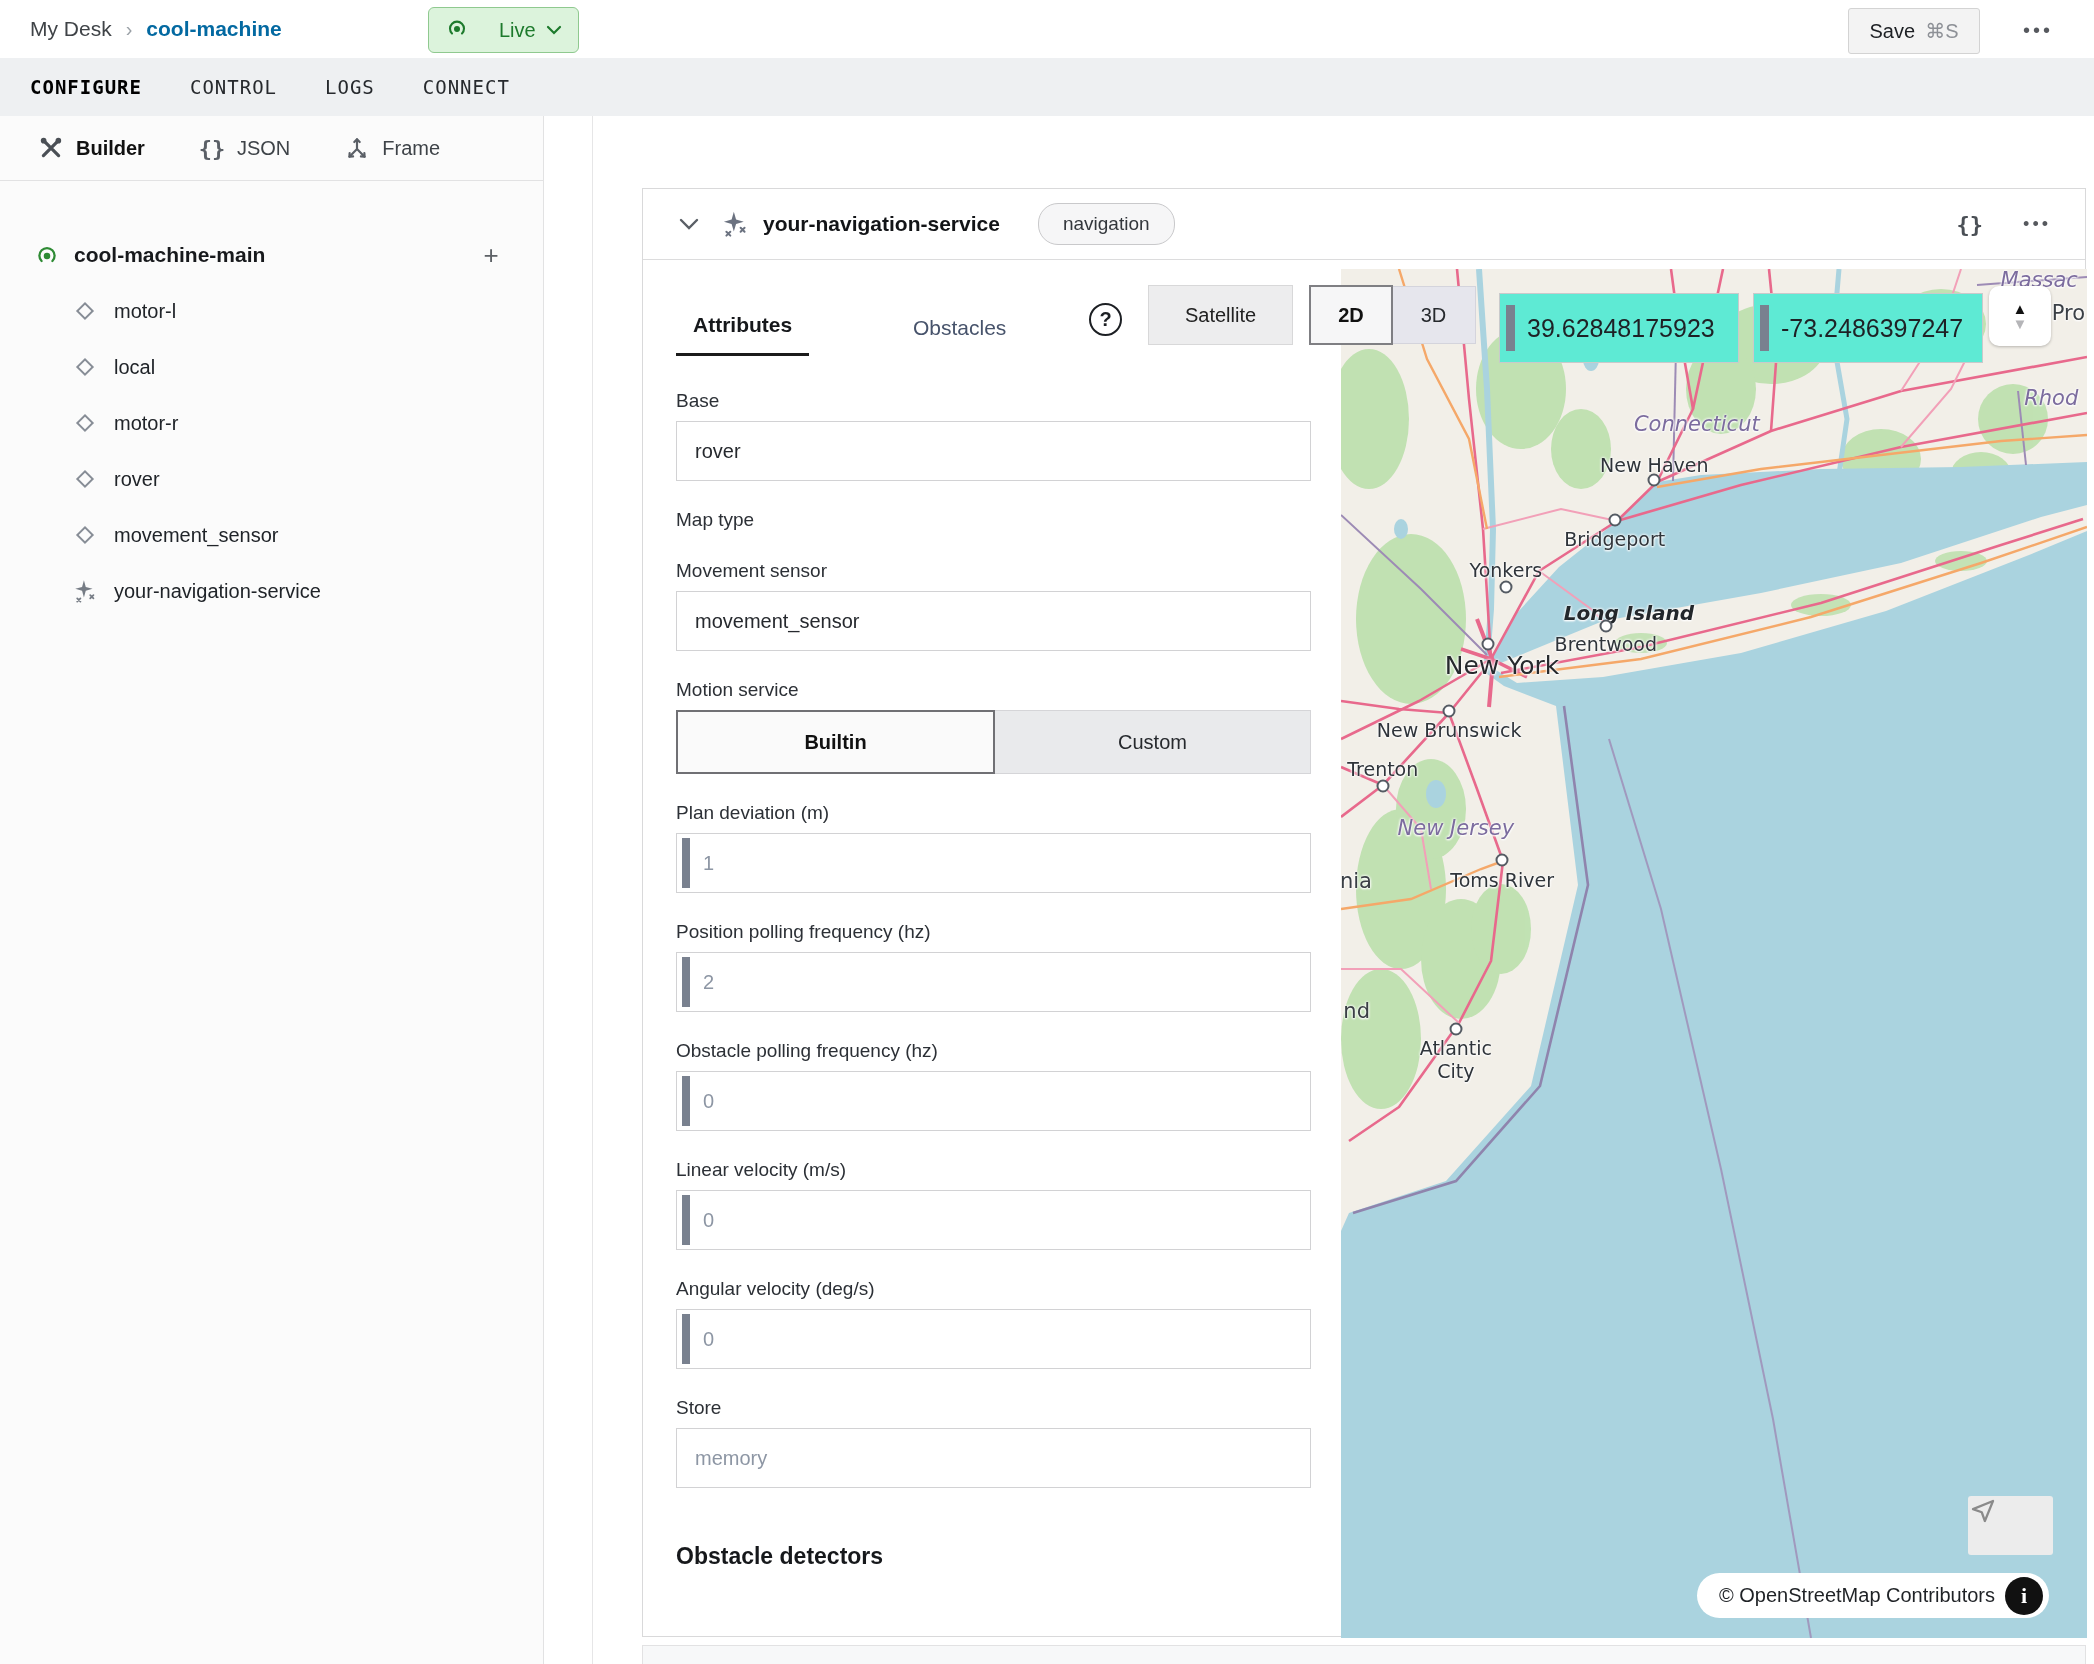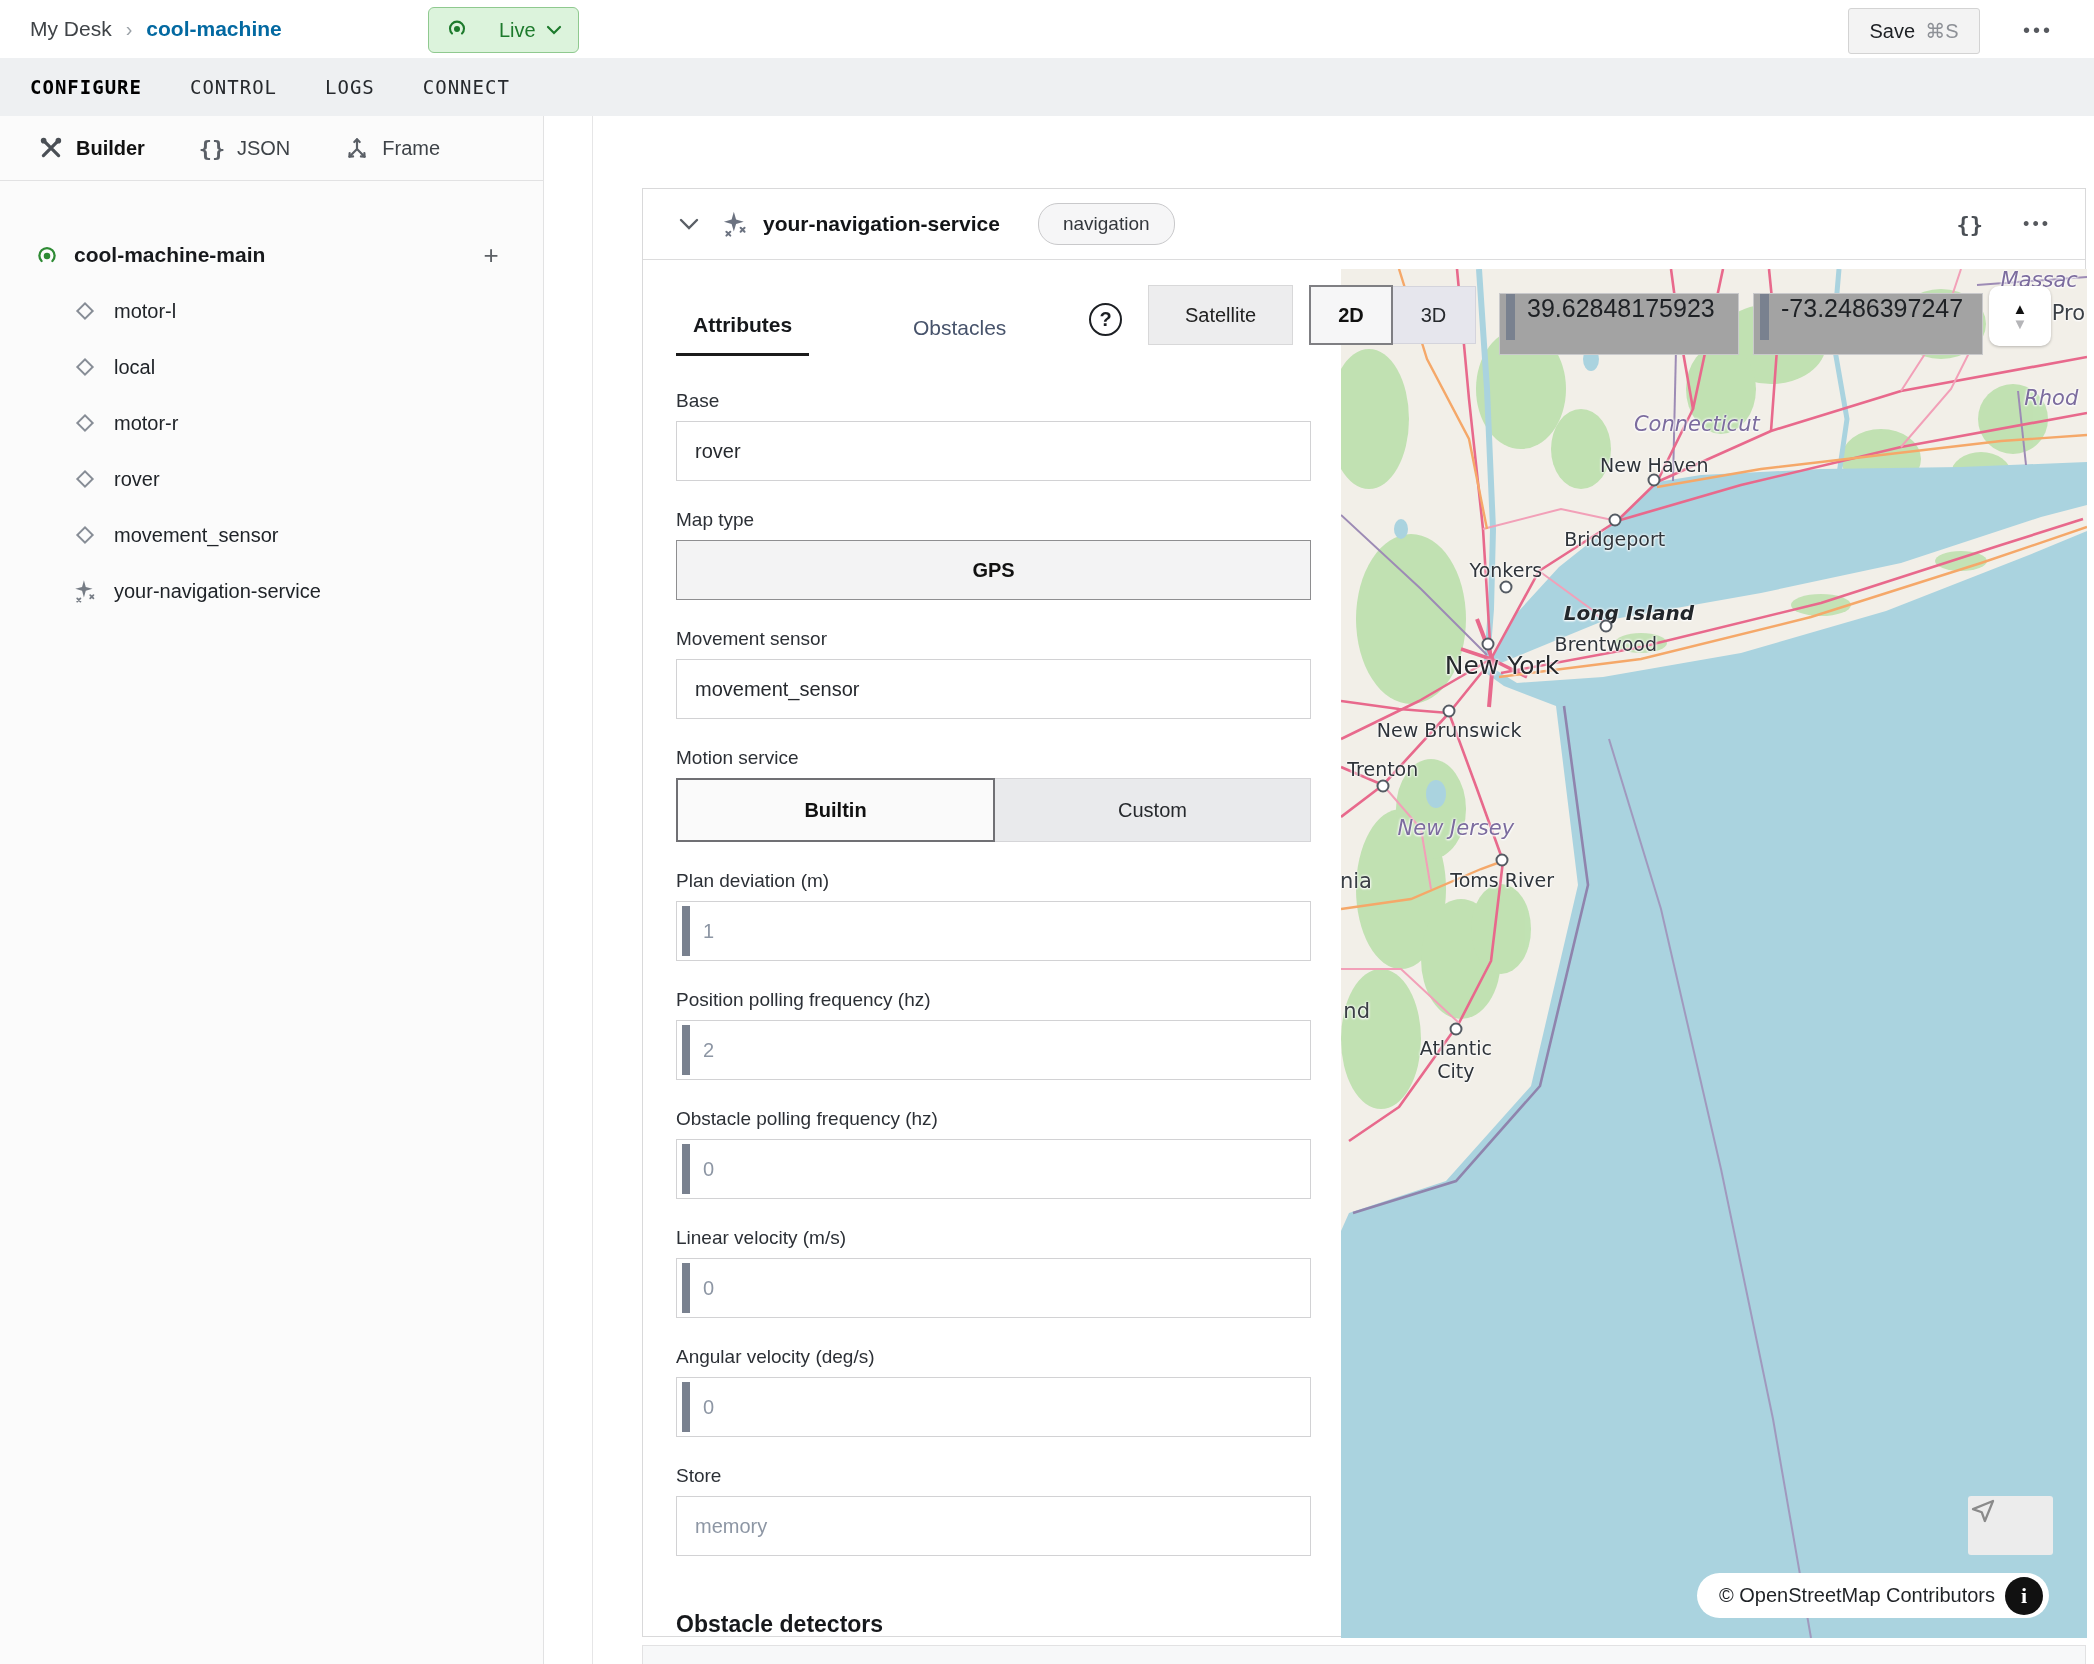--- a/index.html
+++ b/index.html
@@ -57,22 +57,22 @@
   .attr-tab.inactive{color:#47536b;left:220px;}
   .attr-underline{position:absolute;left:0;bottom:0;width:394px;height:2px;background:#dcdfe3;z-index:-1;}
   .help-circle{position:absolute;left:446px;top:114px;width:33px;height:33px;border:2.4px solid #1c1f23;border-radius:50%;
                display:flex;align-items:center;justify-content:center;font-size:20px;font-weight:bold;color:#1c1f23;
                box-sizing:border-box;cursor:pointer;background:#fff;}
   
   .mapbtn{position:absolute;box-sizing:border-box;display:flex;align-items:center;justify-content:center;font-size:20px;cursor:pointer;z-index:5;}
   .btn-satellite{left:505px;top:96px;width:145px;height:60px;background:#ededee;border:1px solid #d8d8d9;color:#222;}
   .btn-2d{left:666px;top:96px;width:84px;height:60px;background:#f6f6f7;border:2px solid #7f7f83;font-weight:bold;color:#111;z-index:6;}
   .btn-3d{left:748px;top:97px;width:85px;height:58px;background:#e6e6ed;border:1px solid #d4d4dc;color:#26292d;}
-  .coord-box{position:absolute;top:104px;height:62px;background:#a3a3a3;border:1px solid #c9c9cb;box-sizing:border-box;
-             display:flex;align-items:flex-start;overflow:hidden;z-index:5;cursor:text;}
+  .coord-box{position:absolute;top:104px;height:70px;background:#5eead4;border:1px solid #c9c9cb;box-sizing:border-box;
+             display:flex;align-items:center;overflow:hidden;z-index:5;cursor:text;}
   .coord-lat{left:856px;width:240px;}
   .coord-lon{left:1110px;width:230px;}
   .coord-bar{width:9px;height:46px;background:#79818f;margin:0 12px 0 6px;flex:none;}
   .coord-val{font-size:25px;color:#1e2125;white-space:nowrap;}
   .zoom-spinner{position:absolute;left:1346px;top:97px;width:62px;height:60px;background:#fff;border-radius:10px;
                 box-shadow:0 1px 3px rgba(0,0,0,.25);display:flex;flex-direction:column;align-items:center;justify-content:center;
                 z-index:5;cursor:pointer;}
   .spin-up{font-size:15px;color:#111;line-height:15px;}
   .spin-down{font-size:15px;color:#b5b5b8;line-height:15px;}
   
@@ -293,21 +293,20 @@
     <div class="form-col">
       <div id="fields-container">
           <div class="field">
             <div class="f-label">Base</div>
             <div class="f-box f-input">
               <span class="val">rover</span>
             </div>
           </div>
           <div class="field">
             <div class="f-label">Map type</div>
-            <div class="f-box f-btn">GPS</div>
           </div>
           <div class="field">
             <div class="f-label">Movement sensor</div>
             <div class="f-box f-input">
               <span class="val">movement_sensor</span>
             </div>
           </div>
           <div class="field">
             <div class="f-label">Motion service</div>
             <div class="f-seg">

